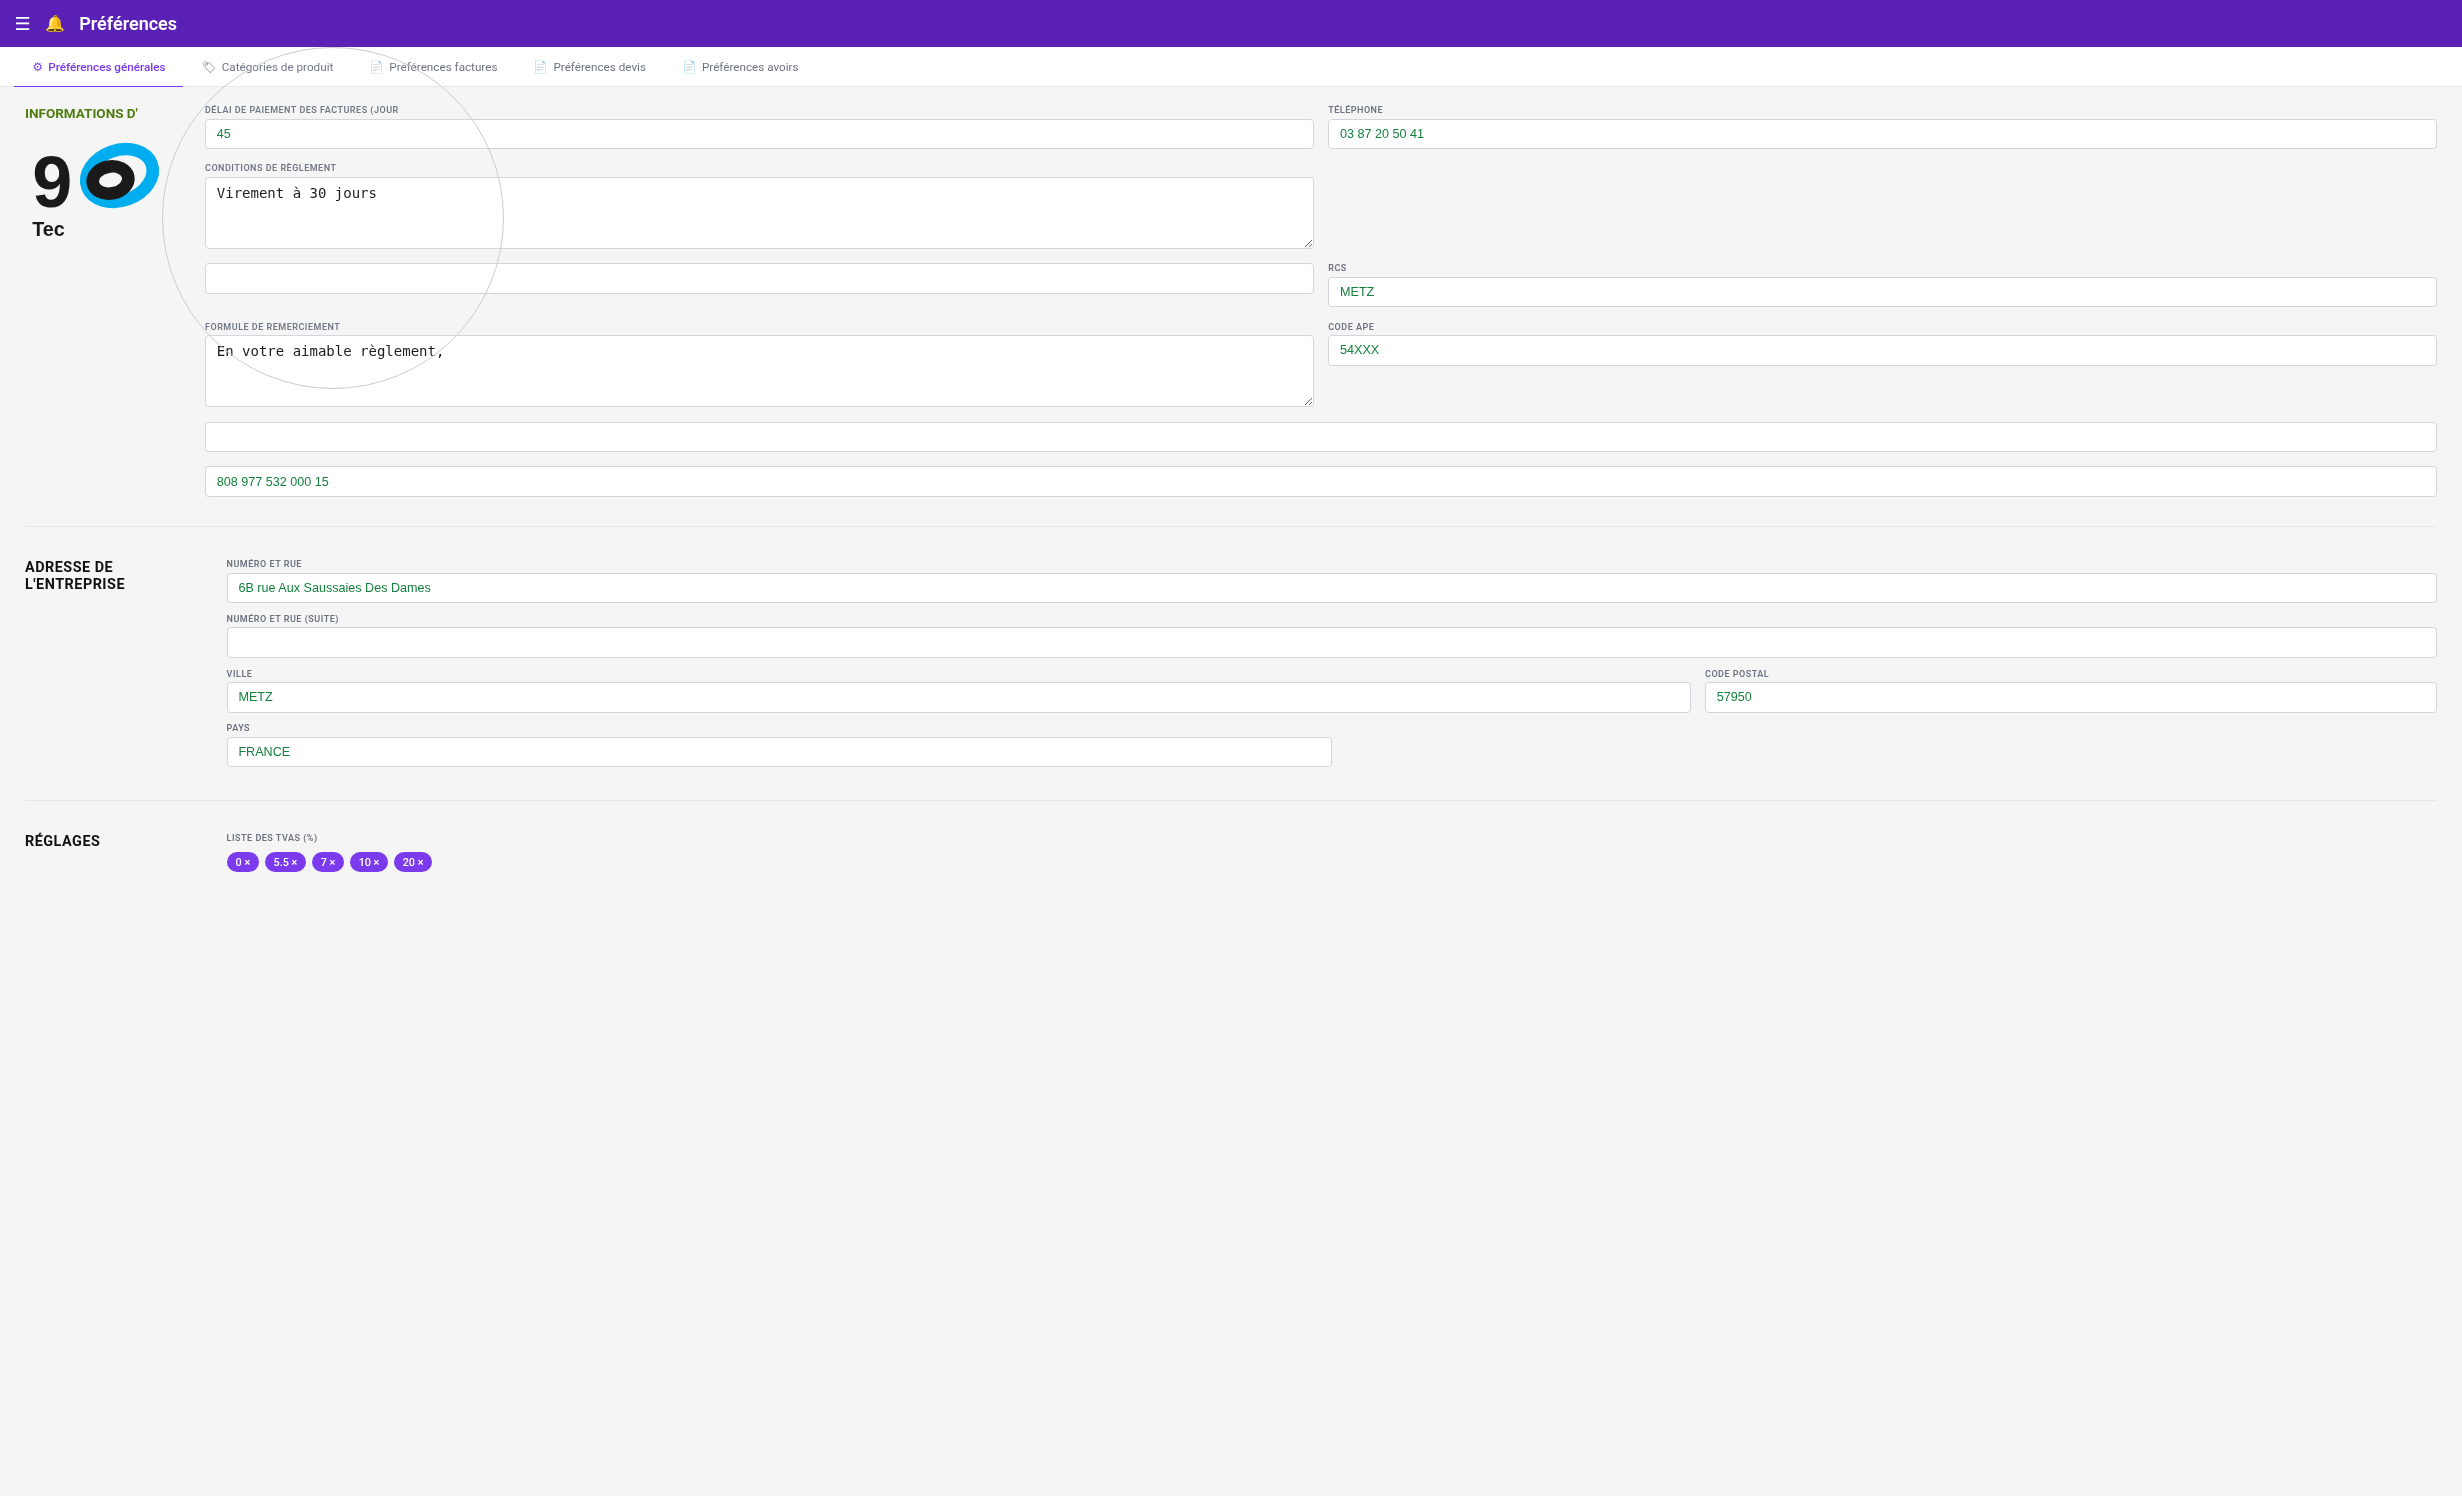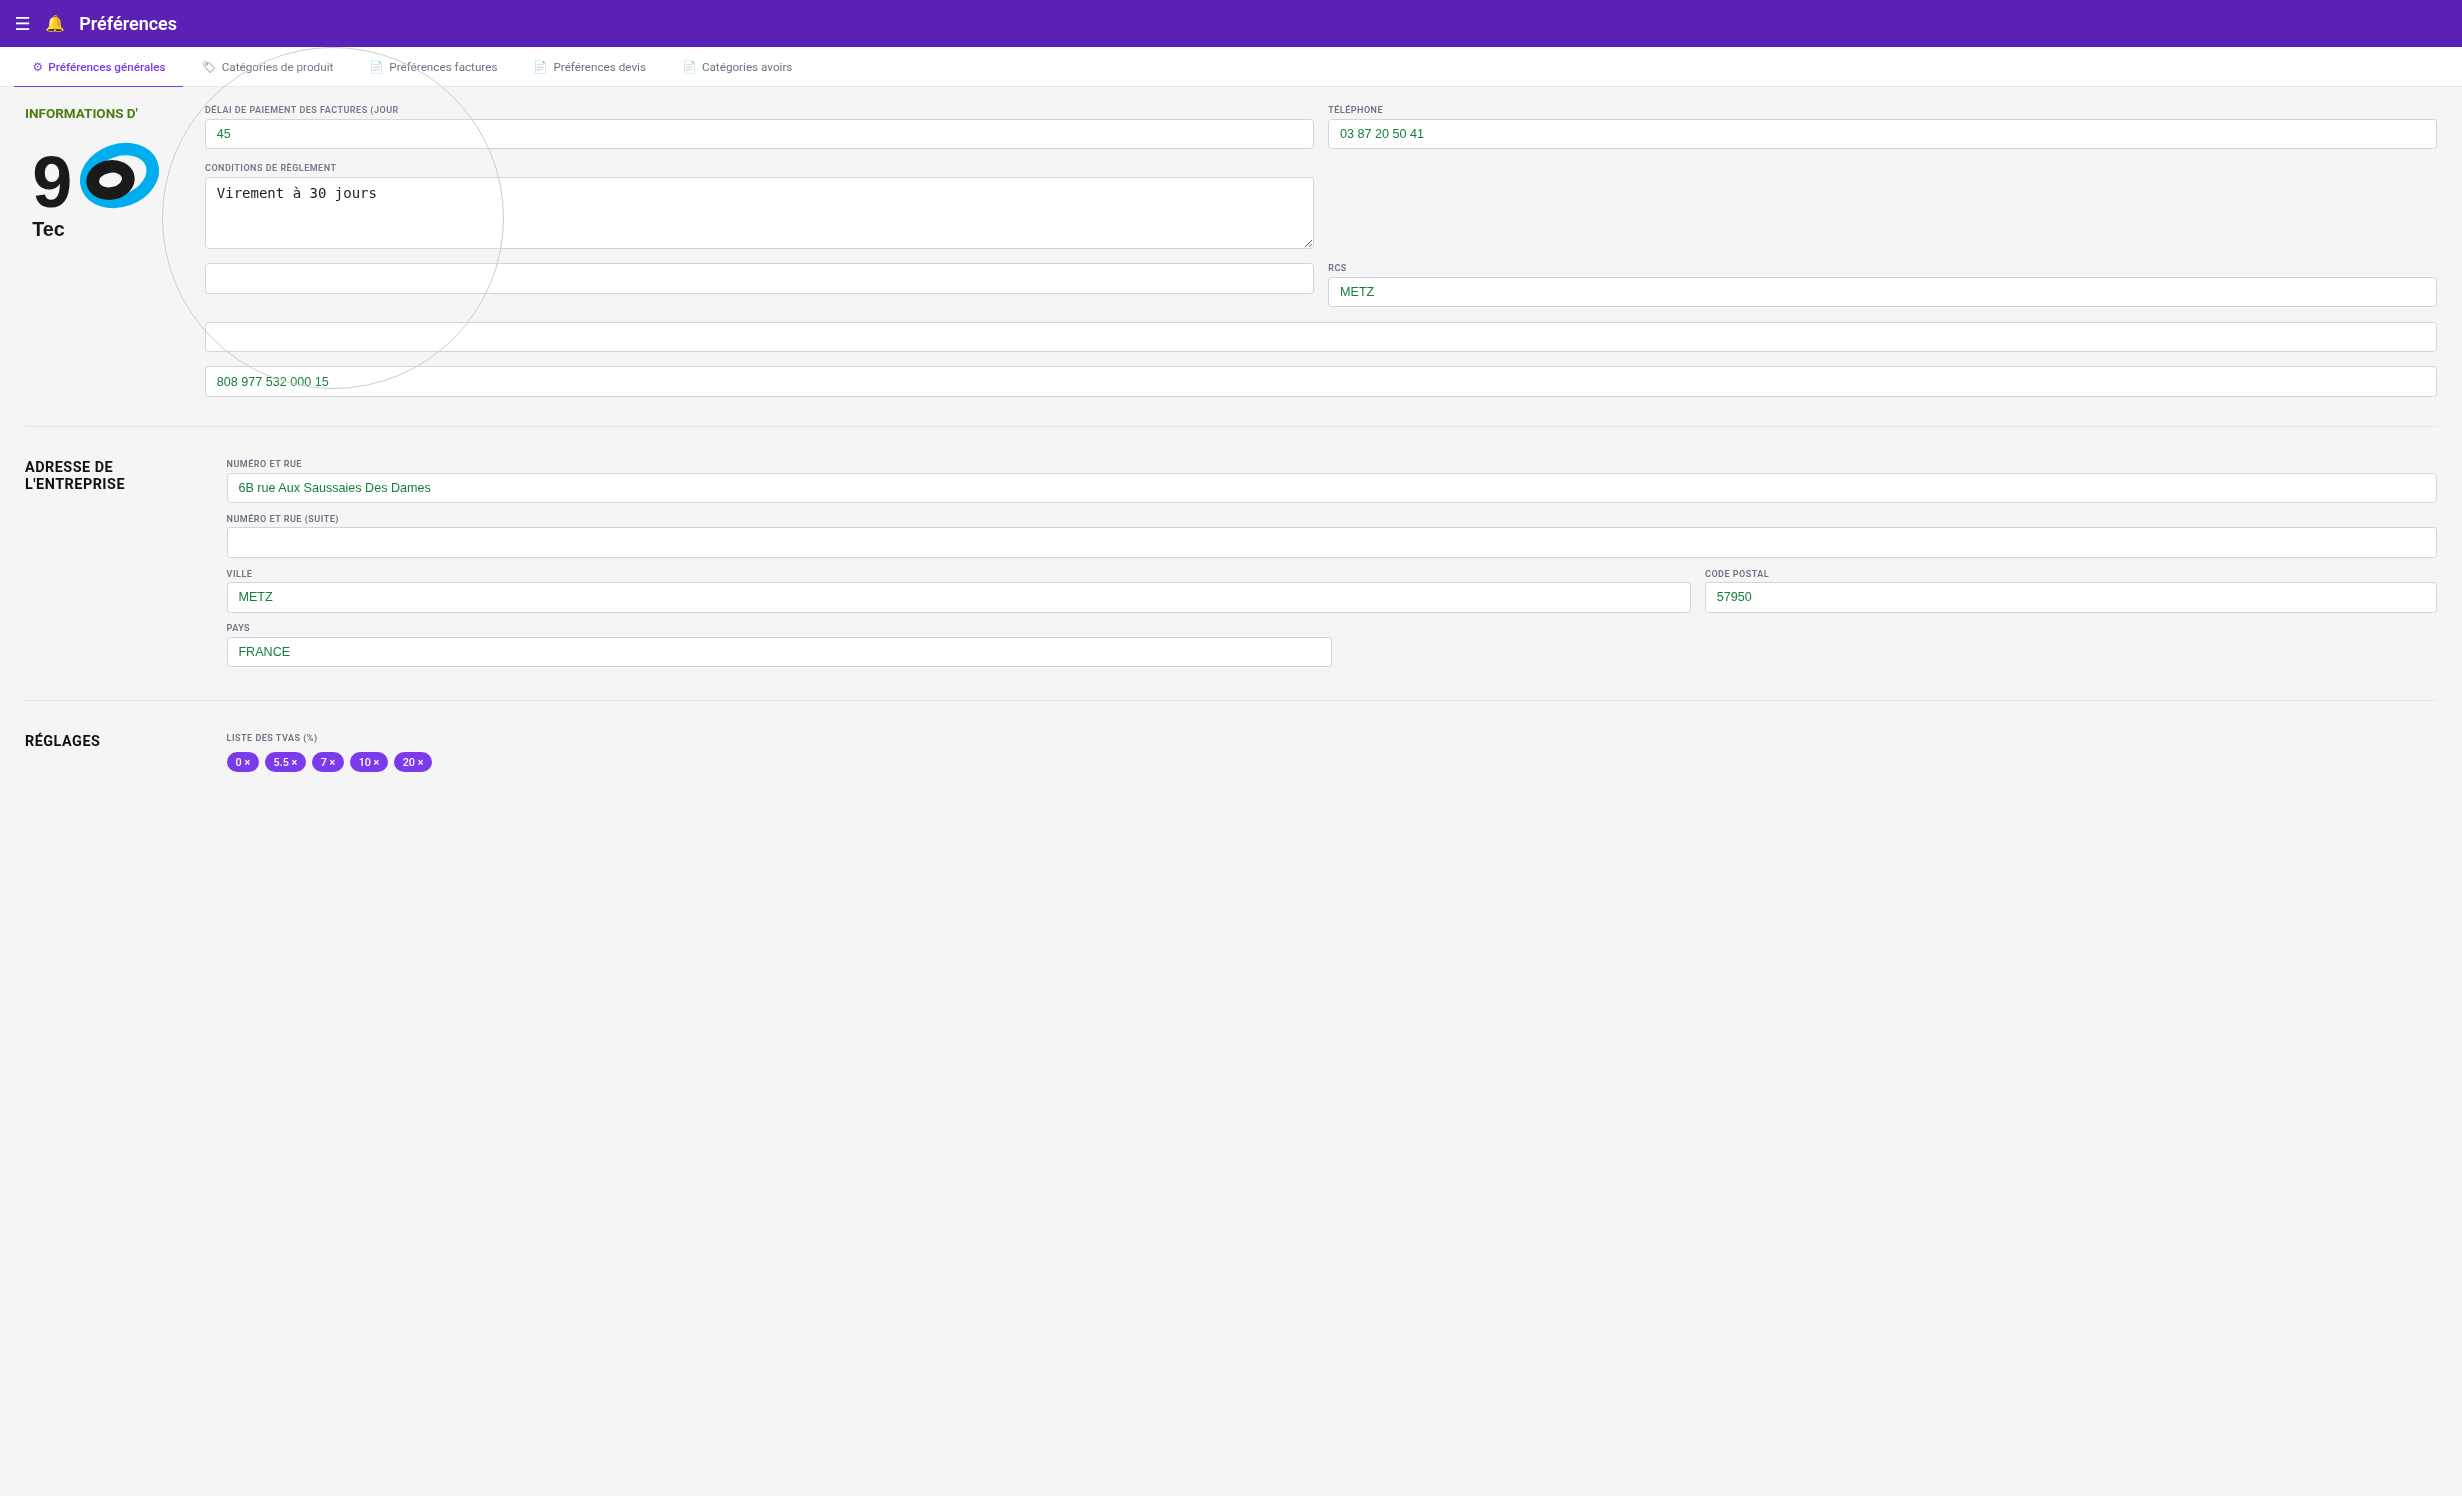--- a/index.html
+++ b/index.html
@@ -224,21 +224,21 @@
     <div class="nav-tab">
       <span class="tab-icon">📄</span>
       <span>Préférences factures</span>
     </div>
     <div class="nav-tab">
       <span class="tab-icon">📄</span>
       <span>Préférences devis</span>
     </div>
     <div class="nav-tab">
       <span class="tab-icon">📄</span>
-      <span>Catégories avoirs</span>
+      <span>Préférences avoirs</span>
     </div>
   </div>
 
   <div class="circle-overlay"></div>
 
   <div class="content-area">
 
     <div class="top-info">
 
       <div class="top-info-left">
@@ -287,20 +287,31 @@
             <input class="form-input" type="text" value="" style="">
           </div>
           <div class="form-group" style="flex:2">
             <div class="form-group">
               <label class="form-label">RCS</label>
               <input class="form-input" type="text" value="METZ" style="">
             </div>
           </div>
         </div>
 
+        <div class="form-row">
+          <div class="form-group" style="flex:2">
+
+            <label class="form-label">FORMULE DE REMERCIEMENT</label>
+            <textarea class="form-textarea" style="">En votre aimable règlement,</textarea>
+          </div>
+          <div class="form-group" style="flex:2">
+            <label class="form-label">CODE APE</label>
+            <input class="form-input" type="text" value="54XXX" style="">
+          </div>
+        </div>
 
         <div class="form-row">
           <div class="form-group">
             <input class="form-input" type="text" value="" style="">
           </div>
         </div>
 
         <div class="form-row">
           <div class="form-group">
             <input class="form-input" type="text" value="808 977 532 000 15" style="">

